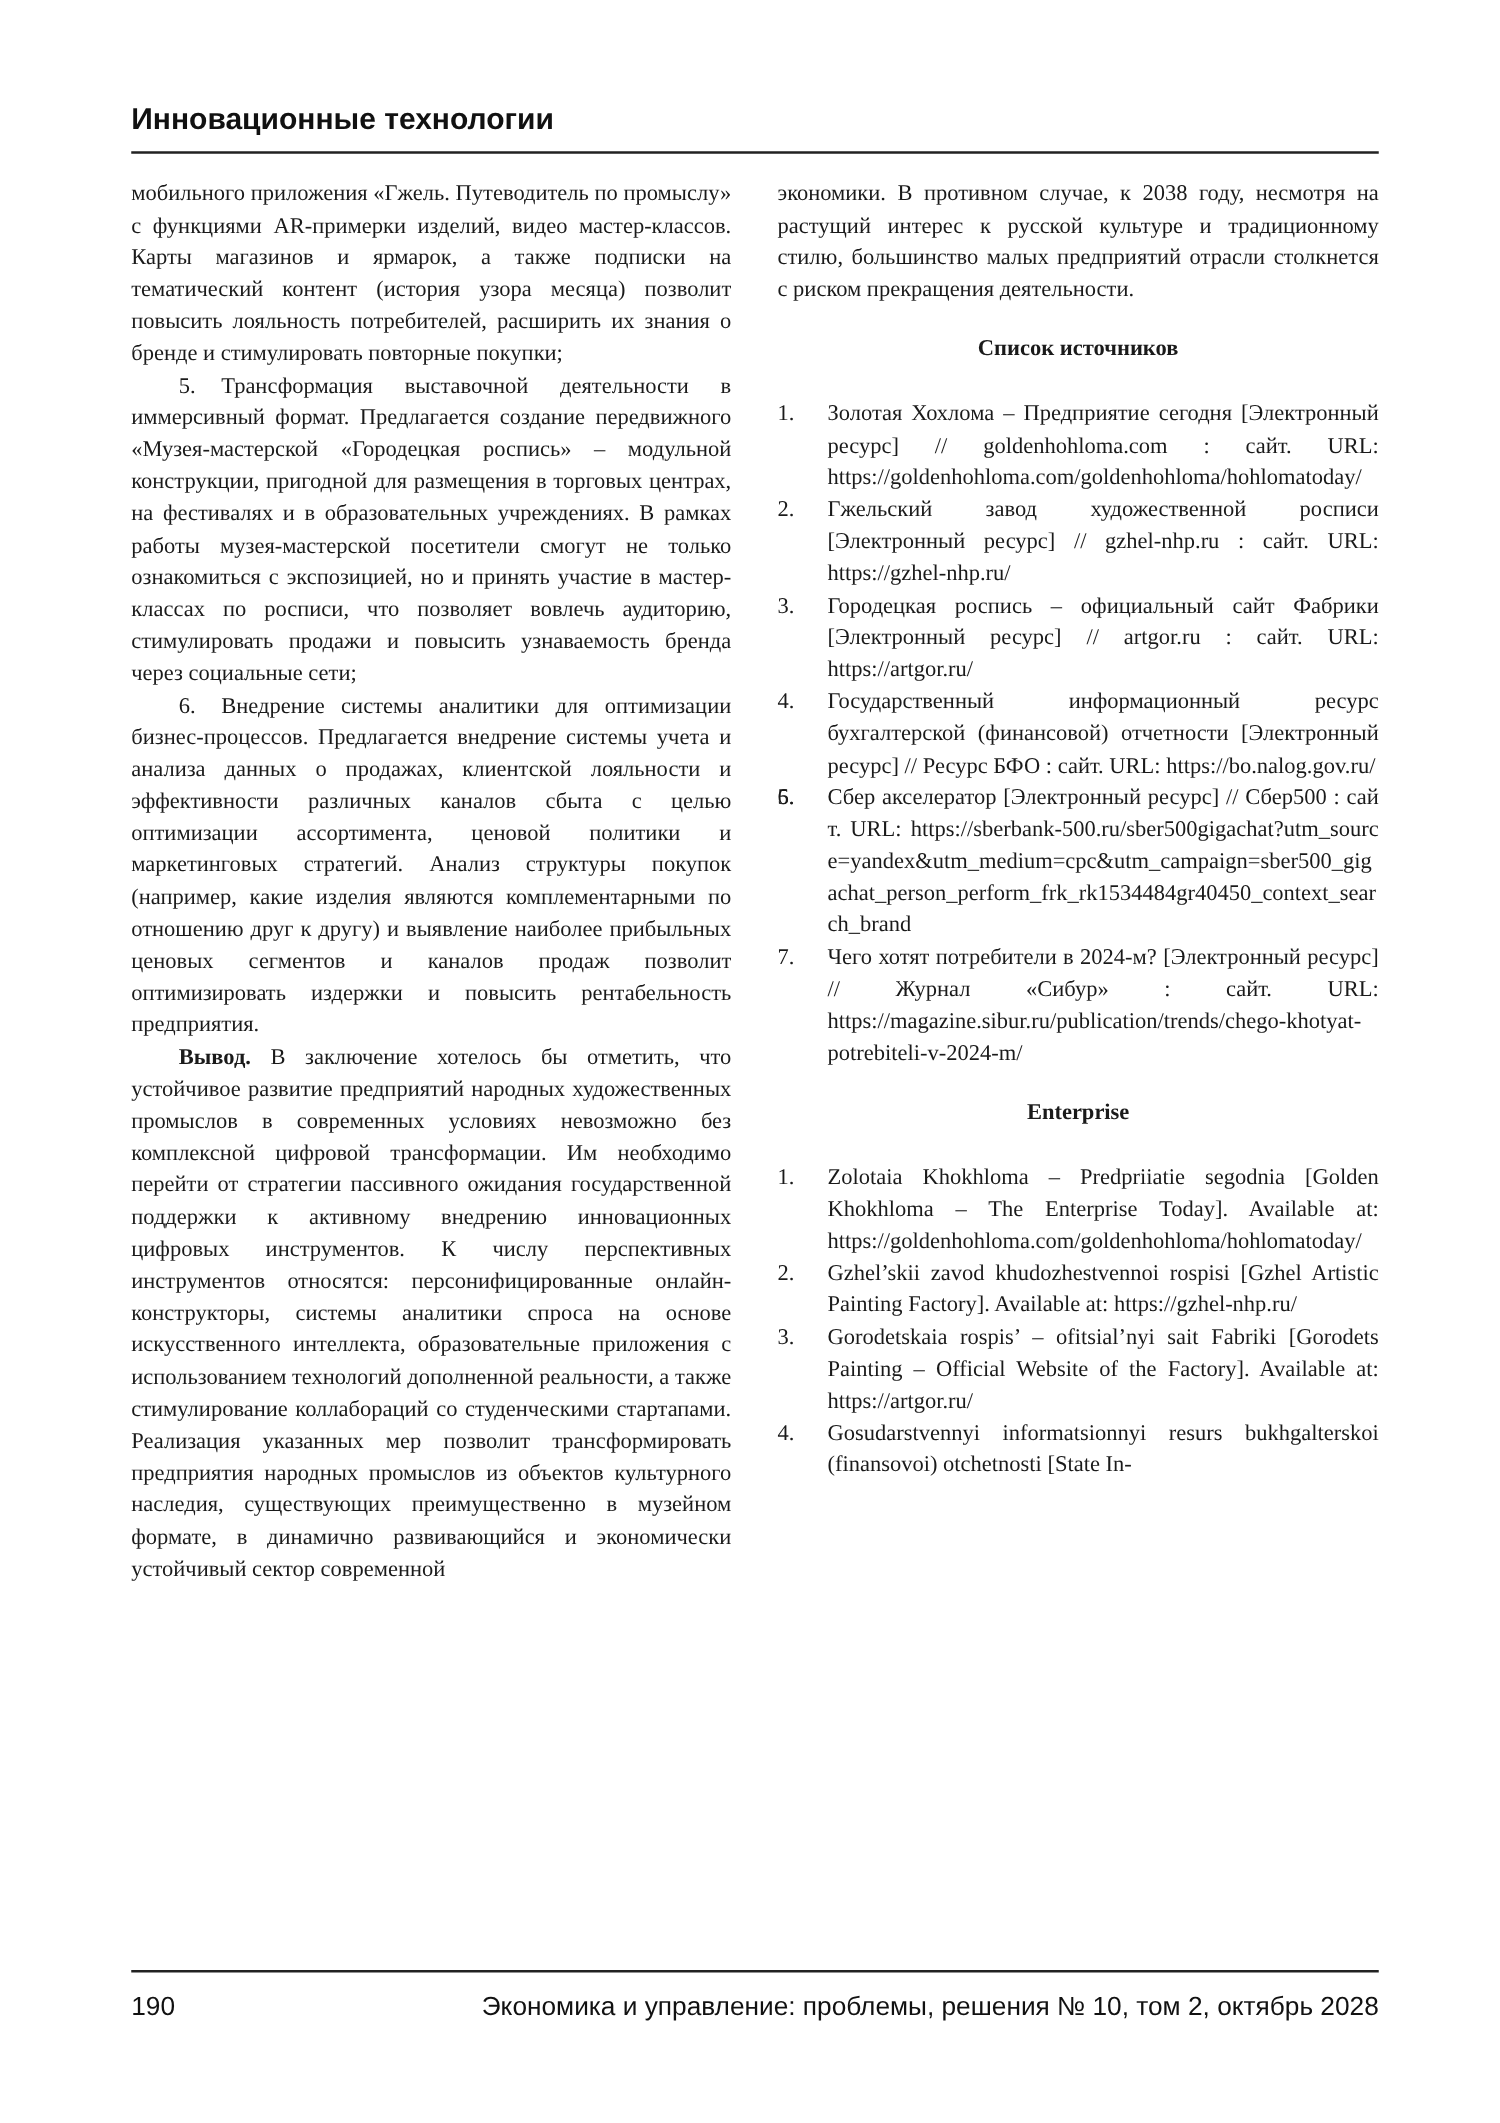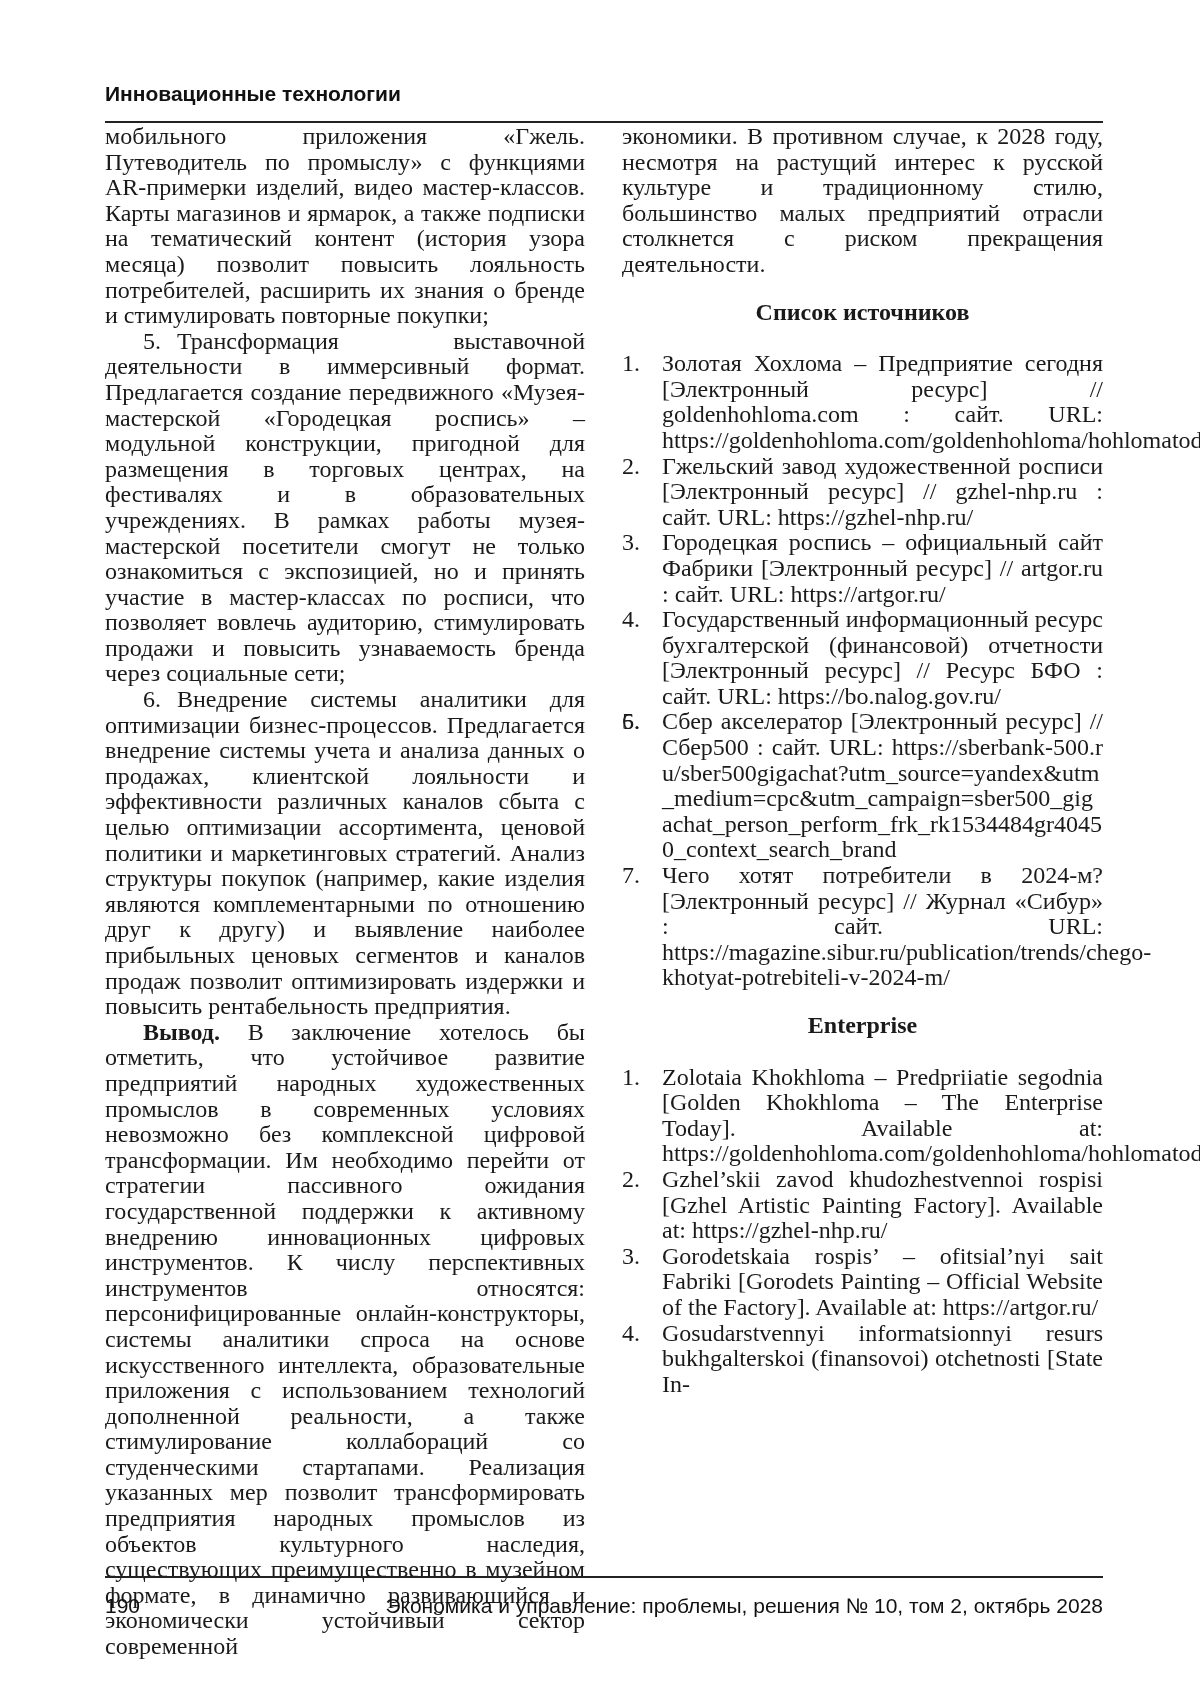--- a/index.html
+++ b/index.html
@@ -1,26 +1,26 @@
 <!DOCTYPE html>
 <html><head>
 <meta charset="utf-8">
 <style>
   html, body { margin:0; padding:0; background:#ffffff; }
   body { width:1200px; height:1698px; position:relative; overflow:hidden; color:#1a1a1a; }
   .header-title {
     position:absolute; left:105px; top:82px;
-    font-family:"Liberation Sans", sans-serif; font-weight:bold; font-size:21px; color:#111;
+    font-family:"Liberation Sans", sans-serif; font-weight:bold; font-size:24px; color:#111;
   }
   .rule { position:absolute; left:105px; width:998px; height:2px; background:#222; }
   .rule.top { top:121px; }
   .rule.bottom { top:1576px; }
   .col {
-    position:absolute; top:124px; width:480px;
-    font-family:"Liberation Serif", serif; font-size:24px; line-height:25.6px;
+    position:absolute; top:142px; width:480px;
+    font-family:"Liberation Serif", serif; font-size:18px; line-height:25.6px;
     text-align:justify; hyphens:manual;
   }
   .col.left { left:105px; }
   .col.right { left:622px; width:481px; }
   .col p { margin:0; }
   .col p.indent { text-indent:38px;font-family:Liberation Serif, serif; }
   .num-para { text-indent:38px; }
   .num-para .pn { display:inline-block; text-indent:0; width:34px; }
   .section-head {
     text-align:center; font-weight:bold; margin:22px 0 26px 0;
@@ -43,21 +43,21 @@
 <div class="rule top"></div>
 
 <div class="col left">
   <p>мобильного приложения «Гжель. Путеводитель по промыслу» с функциями AR-примерки изделий, видео мастер-классов. Карты магазинов и ярмарок, а также подписки на тематический контент (история узора месяца) позволит повысить лояльность потребителей, расширить их знания о бренде и стимулировать повторные покупки;</p>
   <p class="num-para"><span class="pn">5.</span><span>Трансформация выставочной деятельности в иммерсивный формат. Предлагается создание передвижного «Музея-мастерской «Городецкая роспись» – модульной конструкции, пригодной для размещения в торговых центрах, на фестивалях и в образовательных учреждениях. В рамках работы музея-мастерской посетители смогут не только ознакомиться с экспозицией, но и принять участие в мастер-классах по росписи, что позволяет вовлечь аудиторию, стимулировать продажи и повысить узнаваемость бренда через социальные сети;</span></p>
   <p class="num-para"><span class="pn">6.</span><span>Внедрение системы аналитики для оптимизации бизнес-процессов. Предлагается внедрение системы учета и анализа данных о продажах, клиентской лояльности и эффективности различных каналов сбыта с целью оптимизации ассортимента, ценовой политики и маркетинговых стратегий. Анализ структуры покупок (например, какие изделия являются комплементарными по отношению друг к другу) и выявление наиболее прибыльных ценовых сегментов и каналов продаж позволит оптимизировать издержки и повысить рентабельность предприятия.</span></p>
   <p class="indent"><b>Вывод.</b><span> В заключение хотелось бы отметить, что устойчивое развитие предприятий народных художественных промыслов в современных условиях невозможно без комплексной цифровой трансформации. Им необходимо перейти от стратегии пассивного ожидания государственной поддержки к активному внедрению инновационных цифровых инструментов. К числу перспективных инструментов относятся: персонифицированные онлайн-конструкторы, системы аналитики спроса на основе искусственного интеллекта, образовательные приложения с использованием технологий дополненной реальности, а также стимулирование коллабораций со студенческими стартапами. Реализация указанных мер позволит трансформировать предприятия народных промыслов из объектов культурного наследия, существующих преимущественно в музейном формате, в динамично развивающийся и экономически устойчивый сектор современной</span></p>
 </div>
 
 <div class="col right">
-  <p>экономики. В противном случае, к 2028 году, несмотря на растущий интерес к русской культуре и традиционному стилю, большинство малых предприятий отрасли столкнется с риском прекращения деятельности.</p>
+  <p>экономики. В противном случае, к 2038 году, несмотря на растущий интерес к русской культуре и традиционному стилю, большинство малых предприятий отрасли столкнется с риском прекращения деятельности.</p>
   <div class="section-head">Список источников</div>
   <ol class="refs">
     <li><span class="rn">1.</span><span>Золотая Хохлома – Предприятие сегодня [Электронный ресурс] // goldenhohloma.com : сайт. URL: https://goldenhohloma.com/goldenhohloma/hohlomatoday/</span></li>
     <li><span class="rn">2.</span><span>Гжельский завод художественной росписи [Электронный ресурс] // gzhel-nhp.ru : сайт. URL: https://gzhel-nhp.ru/</span></li>
     <li><span class="rn">3.</span><span>Городецкая роспись – официальный сайт Фабрики [Электронный ресурс] // artgor.ru : сайт. URL: https://artgor.ru/</span></li>
     <li><span class="rn">4.</span><span>Государственный информационный ресурс бухгалтерской (финансовой) отчетности [Электронный ресурс] // Ресурс БФО : сайт. URL: https://bo.nalog.gov.ru/</span></li>
     <li><span class="rn">5.</span></li>
     <li><span class="rn">6.</span><span style="word-break:break-all;margin-top:24px;">Сбер акселератор [Электронный ресурс] // Сбер500 : сайт. URL: https://sberbank-500.ru/sber500gigachat?utm_source=yandex&amp;utm_medium=cpc&amp;utm_campaign=sber500_gigachat_person_perform_frk_rk1534484gr40450_context_search_brand</span></li>
     <li><span class="rn">7.</span><span>Чего хотят потребители в 2024-м? [Электронный ресурс] // Журнал «Сибур» : сайт. URL: https://magazine.sibur.ru/publication/trends/chego-khotyat-potrebiteli-v-2024-m/</span></li>
   </ol>

